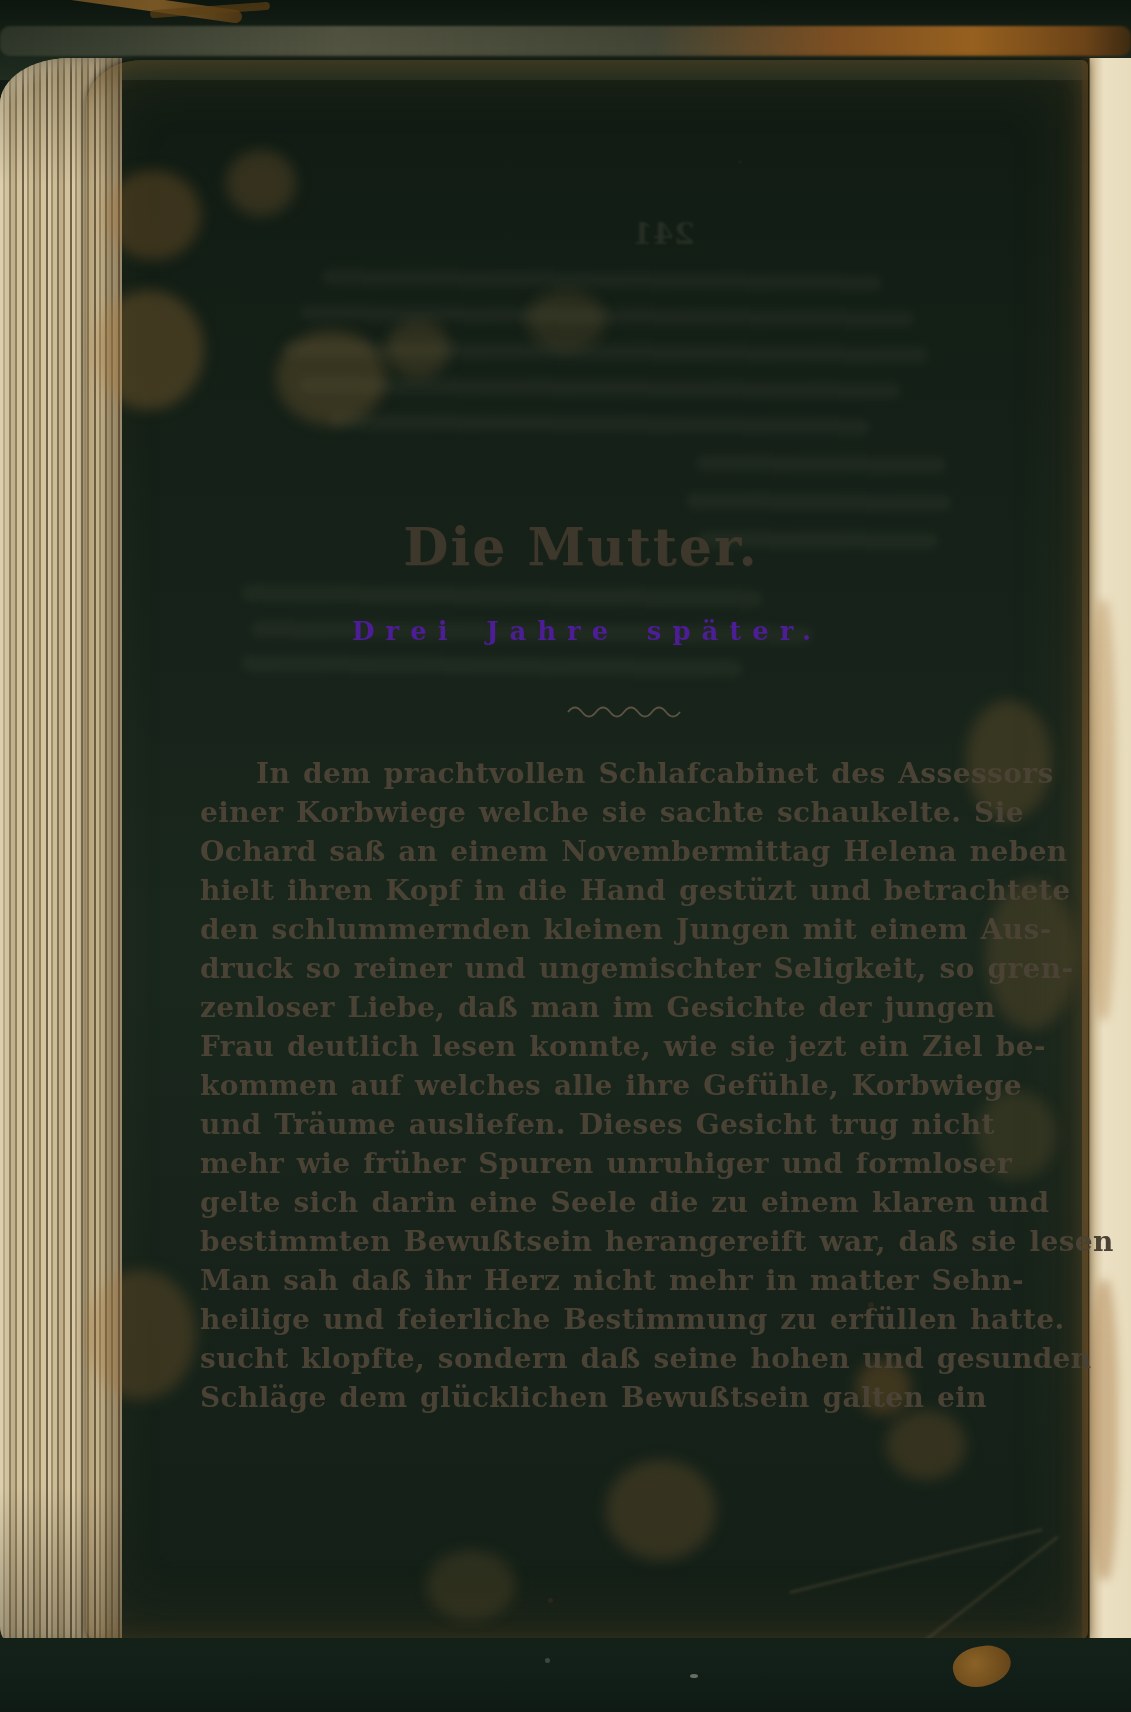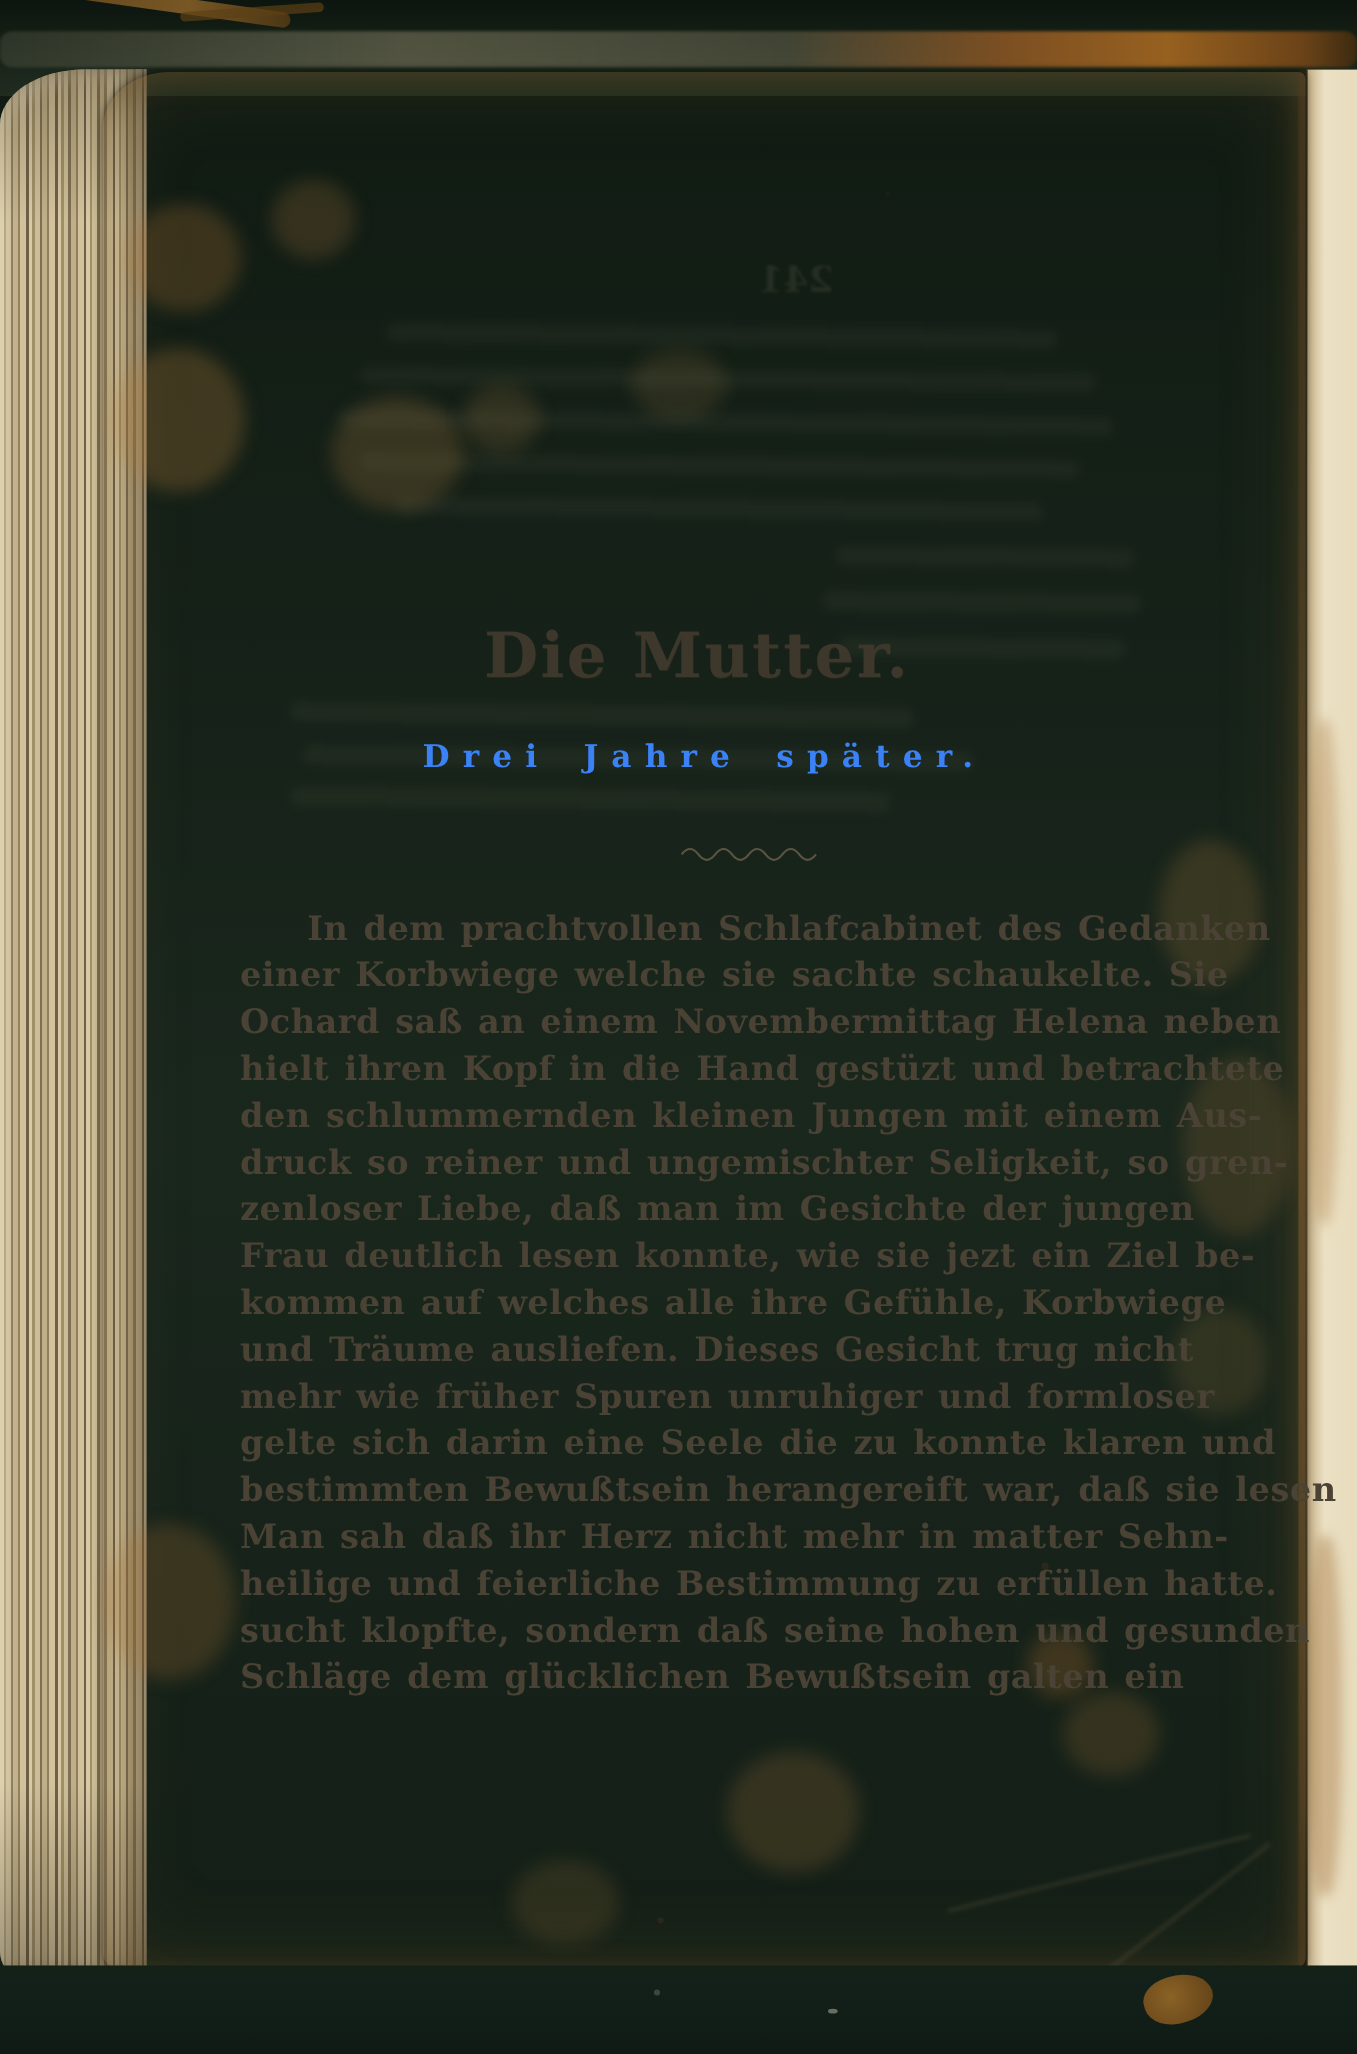--- a/index.html
+++ b/index.html
@@ -58,21 +58,21 @@
   .ghost-num{position:absolute;left:546px;top:156px;font-size:30px;font-weight:bold;
     color:rgba(100,100,78,.25);transform:scaleX(-1);filter:blur(1.2px);}
   .ghost-line{position:absolute;height:16px;border-radius:8px;
     background:rgba(104,104,80,.11);filter:blur(3.5px);transform:rotate(.6deg);}
 
   
   .chapter-title{position:absolute;left:200px;top:496px;width:762px;text-align:center;
     font-size:52px;font-weight:bold;color:#3e372b;letter-spacing:2px;
     text-shadow:.6px .6px 0 rgba(62,52,36,.35);}
   .chapter-subtitle{position:absolute;left:140px;top:616px;width:882px;text-align:center;
-    font-size:26px;font-weight:bold;color:#3b82f6;letter-spacing:.42em;word-spacing:.30em;}
+    font-size:26px;font-weight:bold;color:#4c1d95;letter-spacing:.42em;word-spacing:.30em;}
   .divider{position:absolute;left:560px;top:702px;width:120px;height:14px;}
   .paragraph{position:absolute;left:200px;top:754px;width:762px;}
   .text-line{height:39px;line-height:39px;font-size:28px;font-weight:bold;color:#4a4234;
     letter-spacing:.4px;word-spacing:2.5px;text-align:justify;text-align-last:justify;
     white-space:nowrap;overflow:visible;}
   .paragraph div.text-line:first-of-type{padding-left:56px;}
 </style>
 </head>
 <body>
 
@@ -127,21 +127,21 @@
   <h1 class="chapter-title" style="margin:0;position:absolute;left:114px;top:456px;width:762px;">Die Mutter.</h1>
 
   <div class="chapter-subtitle" style="left:60px;top:556px;">Drei Jahre später.</div>
 
   <svg class="divider" style="left:478px;top:644px;" viewBox="0 0 120 14">
     <path d="M4,8 q7,-9 14,0 t14,0 t14,0 t14,0 t14,0 t14,0 t14,0 t14,0" fill="none" stroke="#5c5342" stroke-width="1.8"></path>
   </svg>
 
   <div class="paragraph" style="left:114px;top:694px;">
 
-      <div class="text-line">In dem prachtvollen Schlafcabinet des Gedanken</div>
+      <div class="text-line">In dem prachtvollen Schlafcabinet des Assessors</div>
 
       <div class="text-line">einer Korbwiege welche sie sachte schaukelte. Sie</div>
 
       <div class="text-line">Ochard saß an einem Novembermittag Helena neben</div>
 
       <div class="text-line">hielt ihren Kopf in die Hand gestüzt und betrachtete</div>
 
       <div class="text-line">den schlummernden kleinen Jungen mit einem Aus-</div>
 
       <div class="text-line">druck so reiner und ungemischter Seligkeit, so gren-</div>
@@ -150,21 +150,21 @@
 
       <div class="text-line">Frau deutlich lesen konnte, wie sie jezt ein Ziel be-</div>
 
       <div class="text-line">kommen auf welches alle ihre Gefühle, Korbwiege</div>
 
       <div class="text-line">und Träume ausliefen. Dieses Gesicht trug nicht</div>
 
       <div class="text-line">mehr wie früher Spuren unruhiger und formloser</div>
 
 
-      <div class="text-line">gelte sich darin eine Seele die zu konnte klaren und</div>
+      <div class="text-line">gelte sich darin eine Seele die zu einem klaren und</div>
 
       <div class="text-line">bestimmten Bewußtsein herangereift war, daß sie lesen</div>
 
       <div class="text-line">Man sah daß ihr Herz nicht mehr in matter Sehn-</div>
 
       <div class="text-line">heilige und feierliche Bestimmung zu erfüllen hatte.</div>
 
       <div class="text-line">sucht klopfte, sondern daß seine hohen und gesunden</div>
 
       <div class="text-line">Schläge dem glücklichen Bewußtsein galten ein</div>

